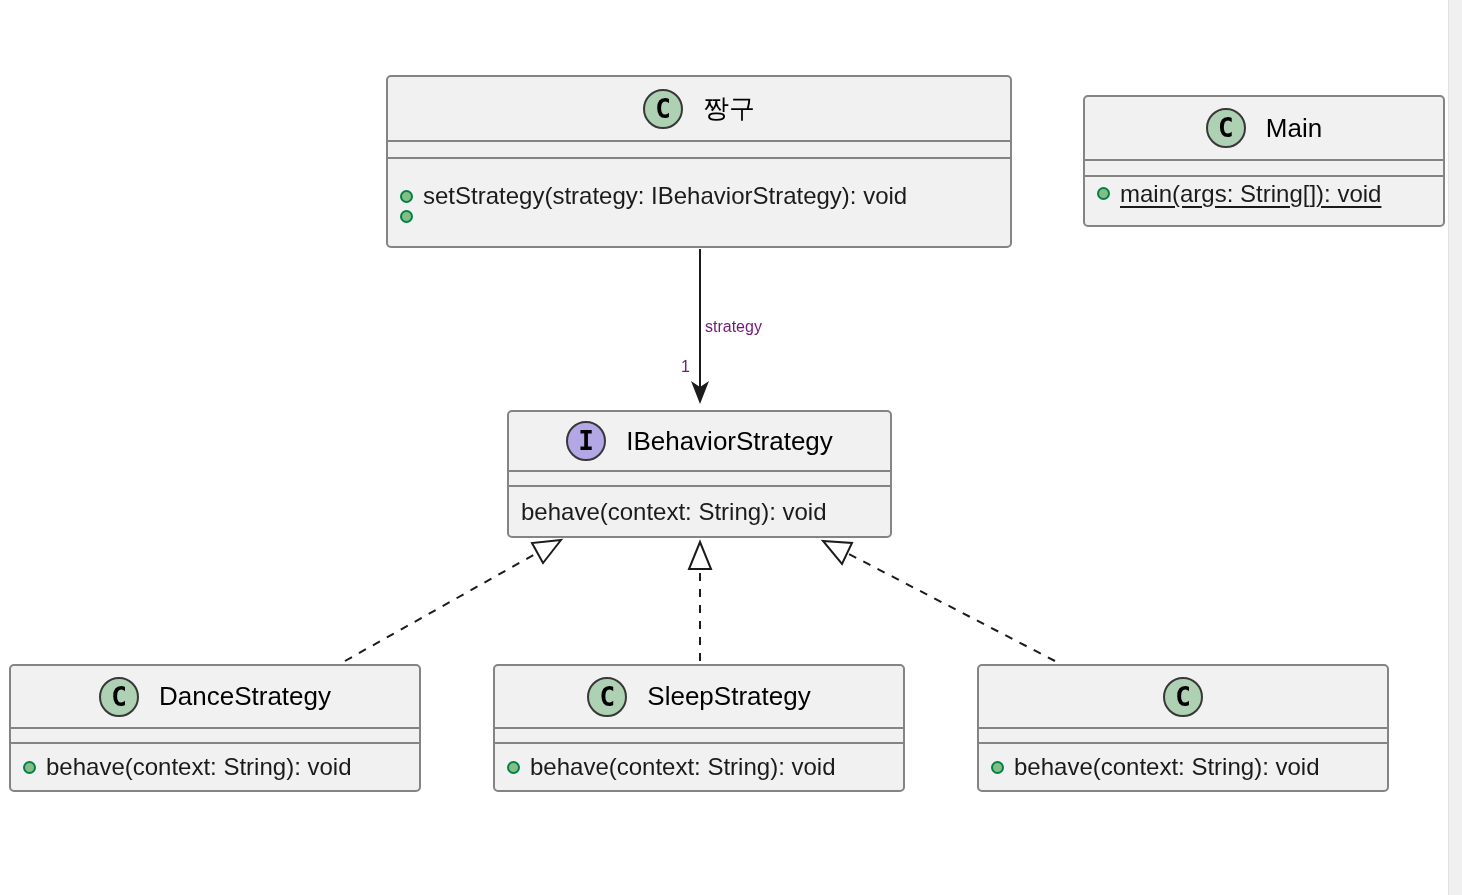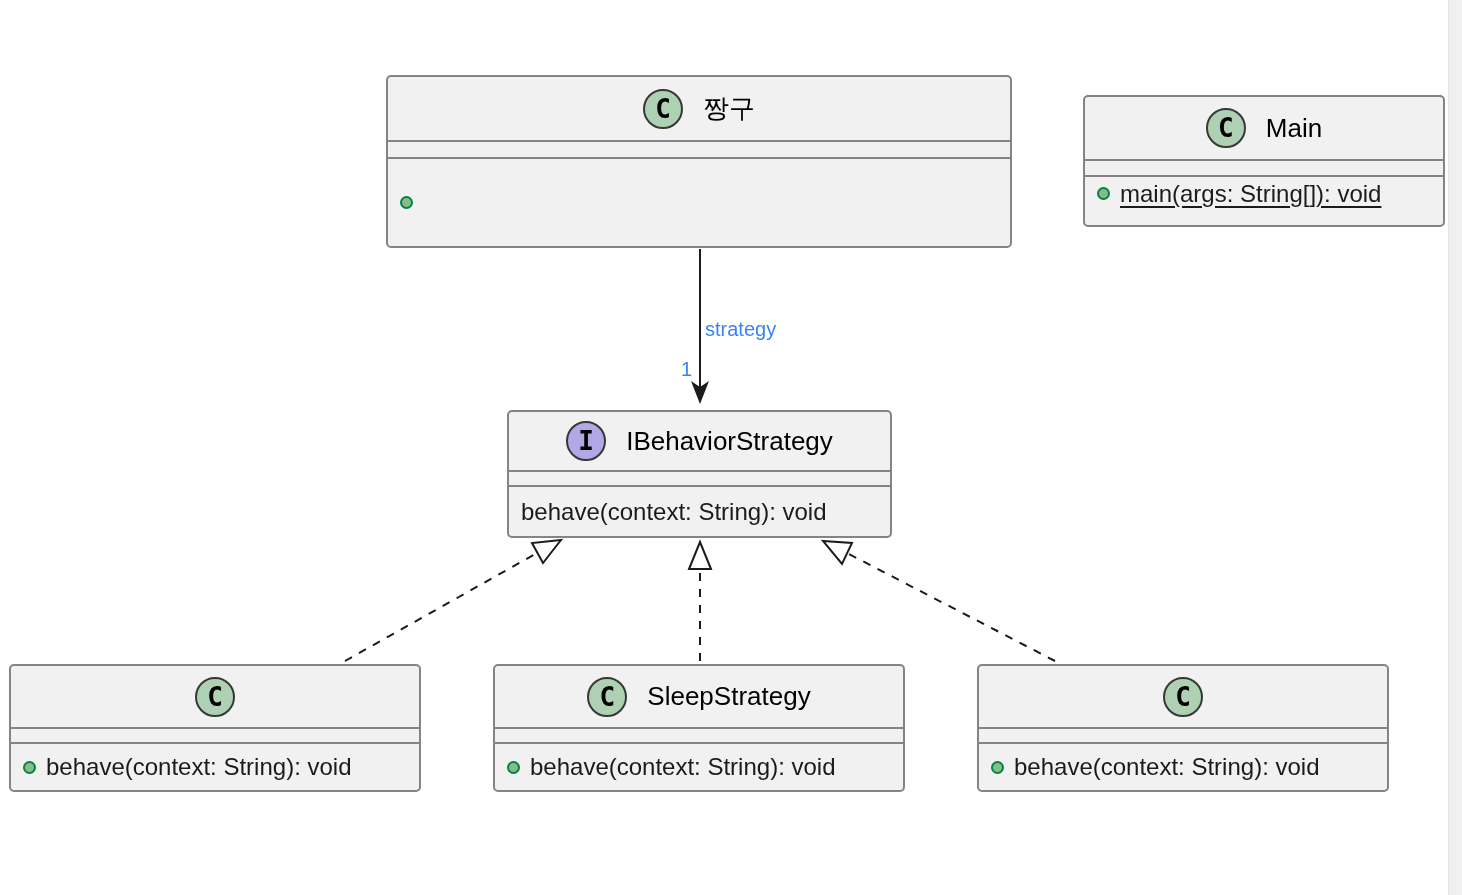--- a/index.html
+++ b/index.html
@@ -71,21 +71,21 @@
 
   .impl-box { top:664px; width:412px; height:128px; }
   .impl-box .uml-header  { height:63px; }
   .impl-box .uml-fields  { height:15px; }
   .impl-box .uml-methods { height:46px; }
   #box-dance      { left:9px; }
   #box-sleep      { left:493px; }
   #box-actionmask { left:977px; }
 
   .edge-label {
-    position:absolute; font-size:20px; color:#3b82f6; white-space:nowrap;
+    position:absolute; font-size:16px; color:#701a75; white-space:nowrap;
   }
   #label-strategy { left:705px; top:318px; }
   #label-mult     { left:681px; top:358px; }
 
   #right-strip {
     position:absolute; left:1448px; top:0; width:14px; height:895px;
     background:#f0f0f0; border-left:1px solid #e2e2e2; box-sizing:border-box;
   }
 </style>
 </head>
@@ -121,20 +121,24 @@
 
   <div class="uml-box" id="box-jjanggu">
     <div class="uml-header">
       <span class="spot spot-class">C</span>
       <span class="uml-title">짱구</span>
     </div>
     <div class="uml-fields"></div>
     <div class="uml-methods">
       <div class="method-row">
         <span class="bullet"></span>
+        <span>setStrategy(strategy: IBehaviorStrategy): void</span>
+      </div>
+      <div class="method-row">
+        <span class="bullet"></span>
       </div>
     </div>
   </div>
 
   <div class="uml-box" id="box-main">
     <div class="uml-header">
       <span class="spot spot-class">C</span>
       <span class="uml-title">Main</span>
     </div>
     <div class="uml-fields"></div>
@@ -155,20 +159,21 @@
     <div class="uml-methods">
       <div class="method-row">
         <span>behave(context: String): void</span>
       </div>
     </div>
   </div>
 
   <div class="uml-box impl-box" id="box-dance">
     <div class="uml-header">
       <span class="spot spot-class">C</span>
+      <span class="uml-title">DanceStrategy</span>
     </div>
     <div class="uml-fields"></div>
     <div class="uml-methods">
       <div class="method-row">
         <span class="bullet"></span>
         <span>behave(context: String): void</span>
       </div>
     </div>
   </div>
 

